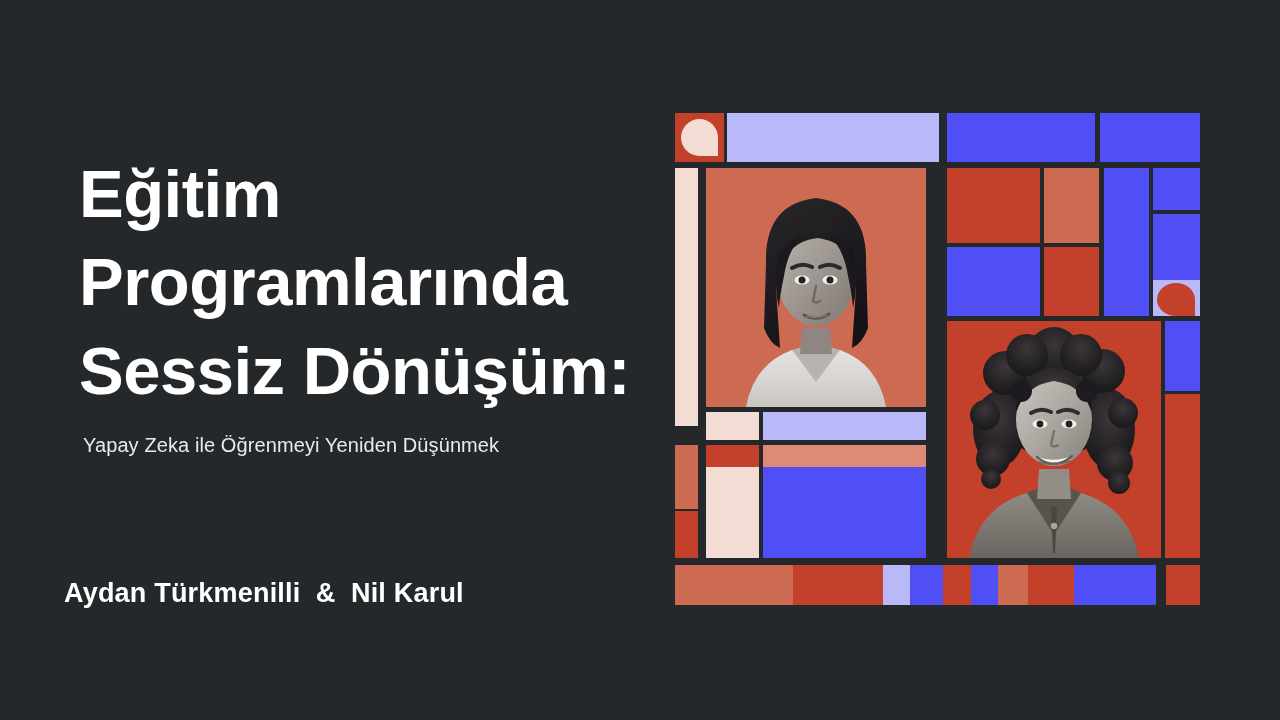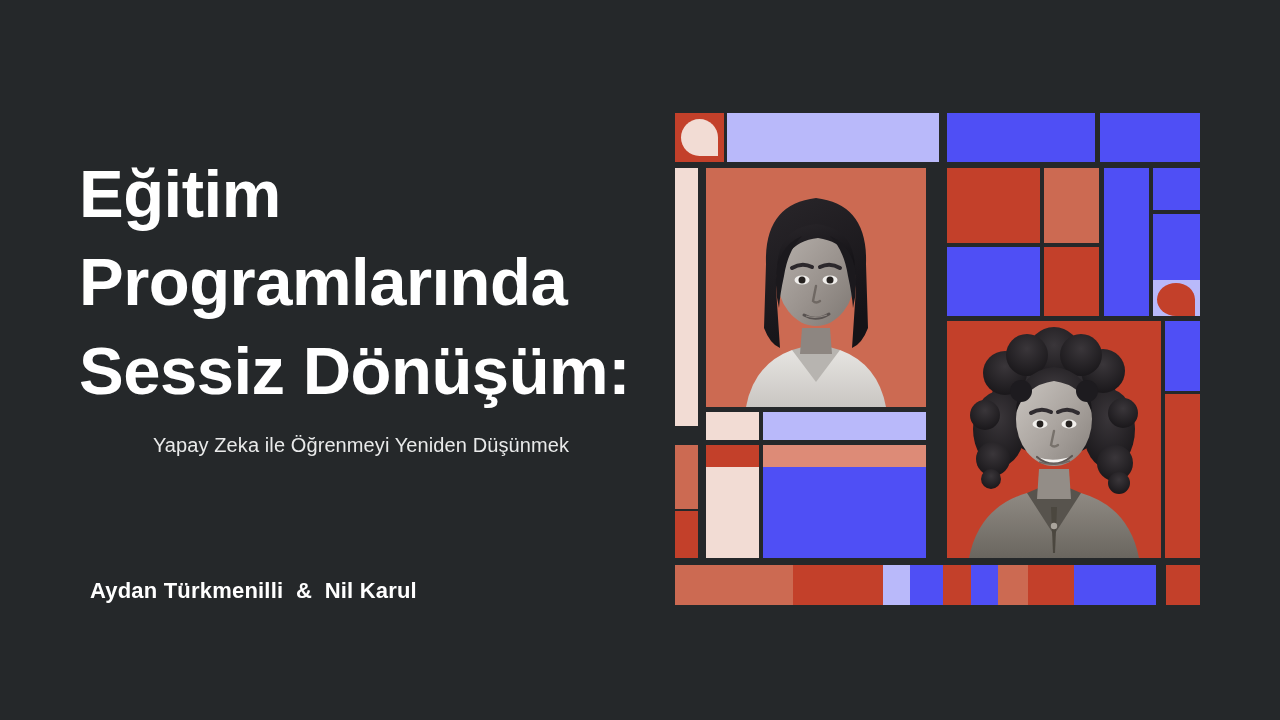--- a/index.html
+++ b/index.html
@@ -33,29 +33,28 @@
     white-space: pre-line;
   }
 
   .subtitle {
     color: #e9eaea;
     font-size: 20px;
     font-weight: normal;
     margin-top: 19px;
     padding-left: 4px;
     letter-spacing: 0.1px;
-    text-align: center;
   }
 
   .authors {
     position: absolute;
-    left: 90px;
+    left: 64px;
     top: 578px;
     color: #ffffff;
-    font-size: 22px;
+    font-size: 27px;
     font-weight: bold;
     letter-spacing: 0.2px;
     white-space: pre;
   }
 
   
   .collage {
     position: absolute;
     left: 675px;
     top: 113px;

